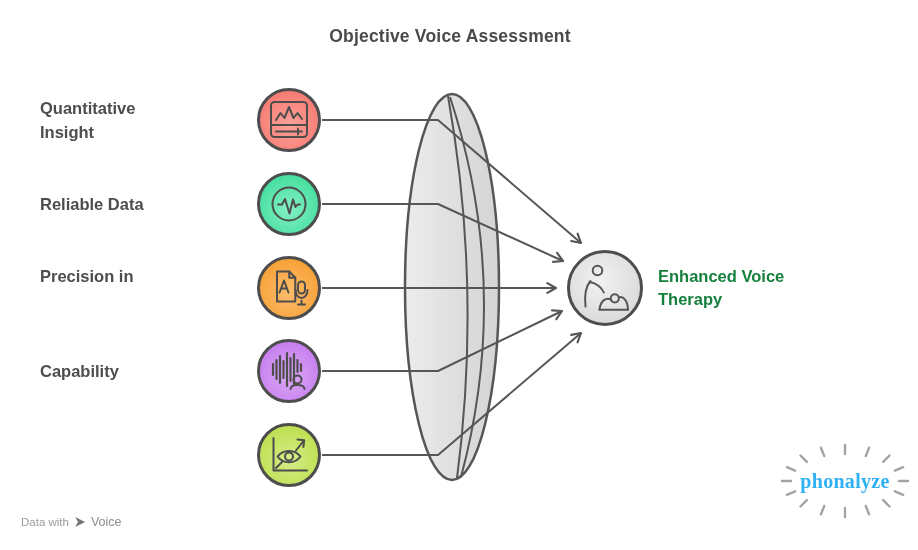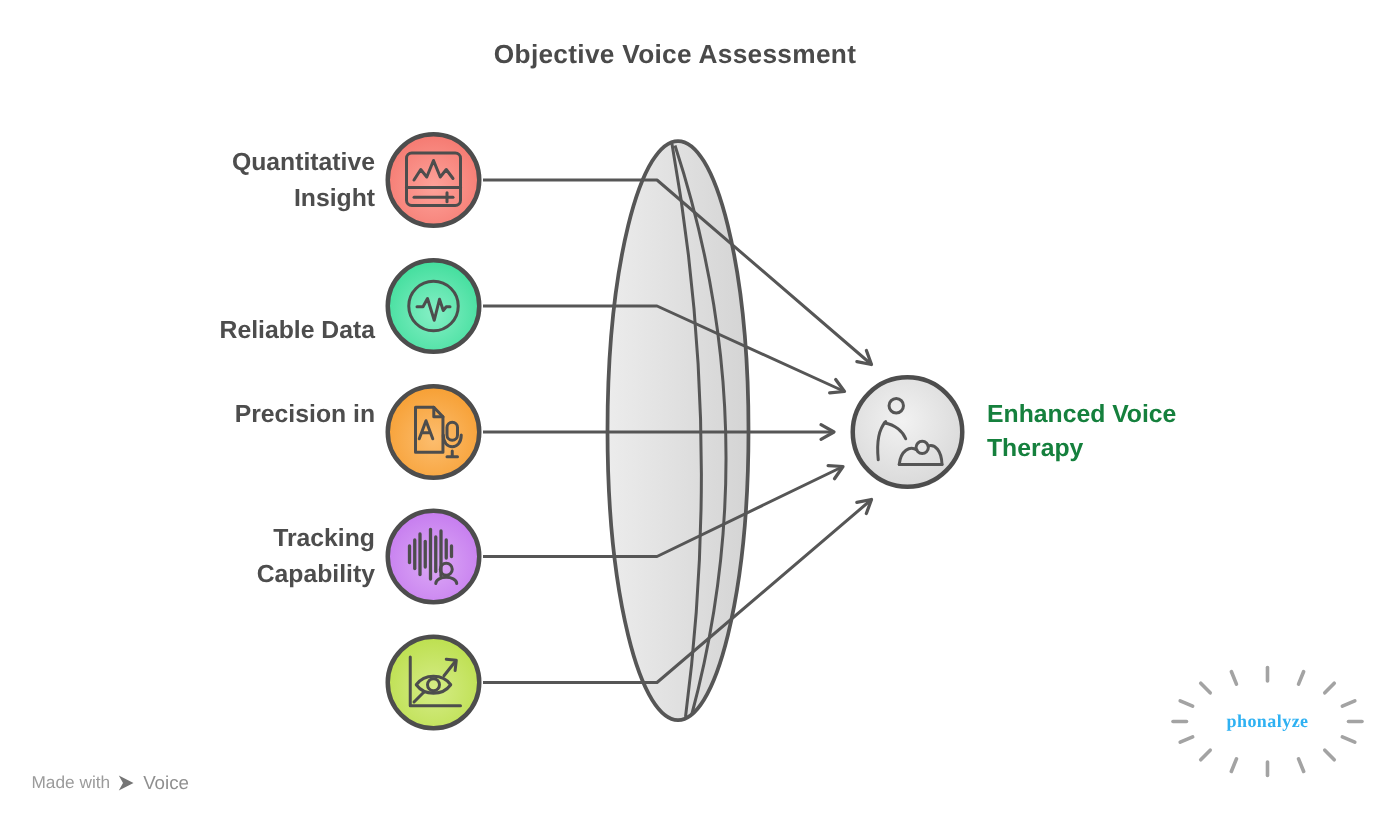--- a/index.html
+++ b/index.html
@@ -3,35 +3,35 @@
 <meta charset="utf-8">
 <style>
   html,body { margin:0; padding:0; background:#ffffff; }
   .canvas { position:relative; width:918px; height:550px; background:#ffffff;
             font-family:"Liberation Sans", sans-serif; overflow:hidden; }
 
   .title { position:absolute; left:450px; top:26px; transform:translateX(-50%);
            font-size:17.5px; font-weight:bold; color:#4a4a4a; letter-spacing:.2px;
            white-space:nowrap; }
 
-  .item-label { position:absolute; left:40px; width:210px; text-align:right;
+  .item-label { position:absolute; left:40px; width:210px; 
                 font-size:16.5px; font-weight:bold; color:#4d4d4d; line-height:24px;
                 transform:translateY(-50%); }
   .item-label span { display:block; }
 
   .item-icon { position:absolute; width:66px; height:66px; }
 
   .main-svg { position:absolute; left:0; top:0; }
 
   .outcome-label { position:absolute; left:658px; top:288px; transform:translateY(-50%);
                    font-size:16.5px; font-weight:bold; line-height:23px; color:#2e7df5; }
   .outcome-label span { display:block; }
 
   .phonalyze { position:absolute; left:845px; top:481px; transform:translate(-50%,-50%);
-               font-family:"Liberation Serif", serif; font-weight:bold; font-size:12px;
+               font-family:"Liberation Serif", serif; font-weight:bold; font-size:20px;
                letter-spacing:.3px; color:#2fb1f2; }
 
   .footer { position:absolute; left:21px; top:515px; display:flex; align-items:center;
             gap:5px; font-size:11.5px; color:#9b9b9b; cursor:pointer; }
   .footer .brand { color:#8f8f8f; font-size:12.5px; font-weight:500; }
 </style>
 </head>
 <body>
 
 <div class="canvas">
@@ -97,29 +97,28 @@
       <line x1="894.9" y1="470.7" x2="903.2" y2="467.2"></line>
     </g>
   </svg>
 
   <div class="title">Objective Voice Assessment</div>
 
   <div class="item-label" style="top:120px">
     <span>Quantitative</span>
     <span>Insight</span>
   </div>
-  <div class="item-label" style="top:220px">
+  <div class="item-label" style="top:204px">
     <span>Reliable Data</span>
     <span></span>
   </div>
   <div class="item-label" style="top:276px">
     <span>Precision in</span>
   </div>
   <div class="item-label" style="top:371px">
-    <span>Tracking</span>
     <span>Capability</span>
   </div>
 
   <svg class="item-icon" style="left:256px;top:87px" viewBox="0 0 66 66">
     <defs>
         <radialGradient id="g-i0" cx="50%" cy="58%" r="65%">
       <stop offset="0%" stop-color="#fda29a"></stop>
       <stop offset="100%" stop-color="#f4756c"></stop>
     </radialGradient>
       </defs>
@@ -207,20 +206,20 @@
   </svg>
 
   <div class="outcome-label" style="color: #15803d;">
     <span>Enhanced Voice</span>
     <span>Therapy</span>
   </div>
 
   <div class="phonalyze" style="color: rgb(47, 177, 242);">phonalyze</div>
 
   <div class="footer">
-    <span>Made with</span>
+    <span>Data with</span>
     <svg width="12" height="12" viewBox="0 0 12 12">
       <path d="M1.2,1 L11,6 L1.2,11 L4,6 Z" fill="#757575"></path>
     </svg>
     <span class="brand">Voice</span>
   </div>
 
 </div>
 
 </body></html>

